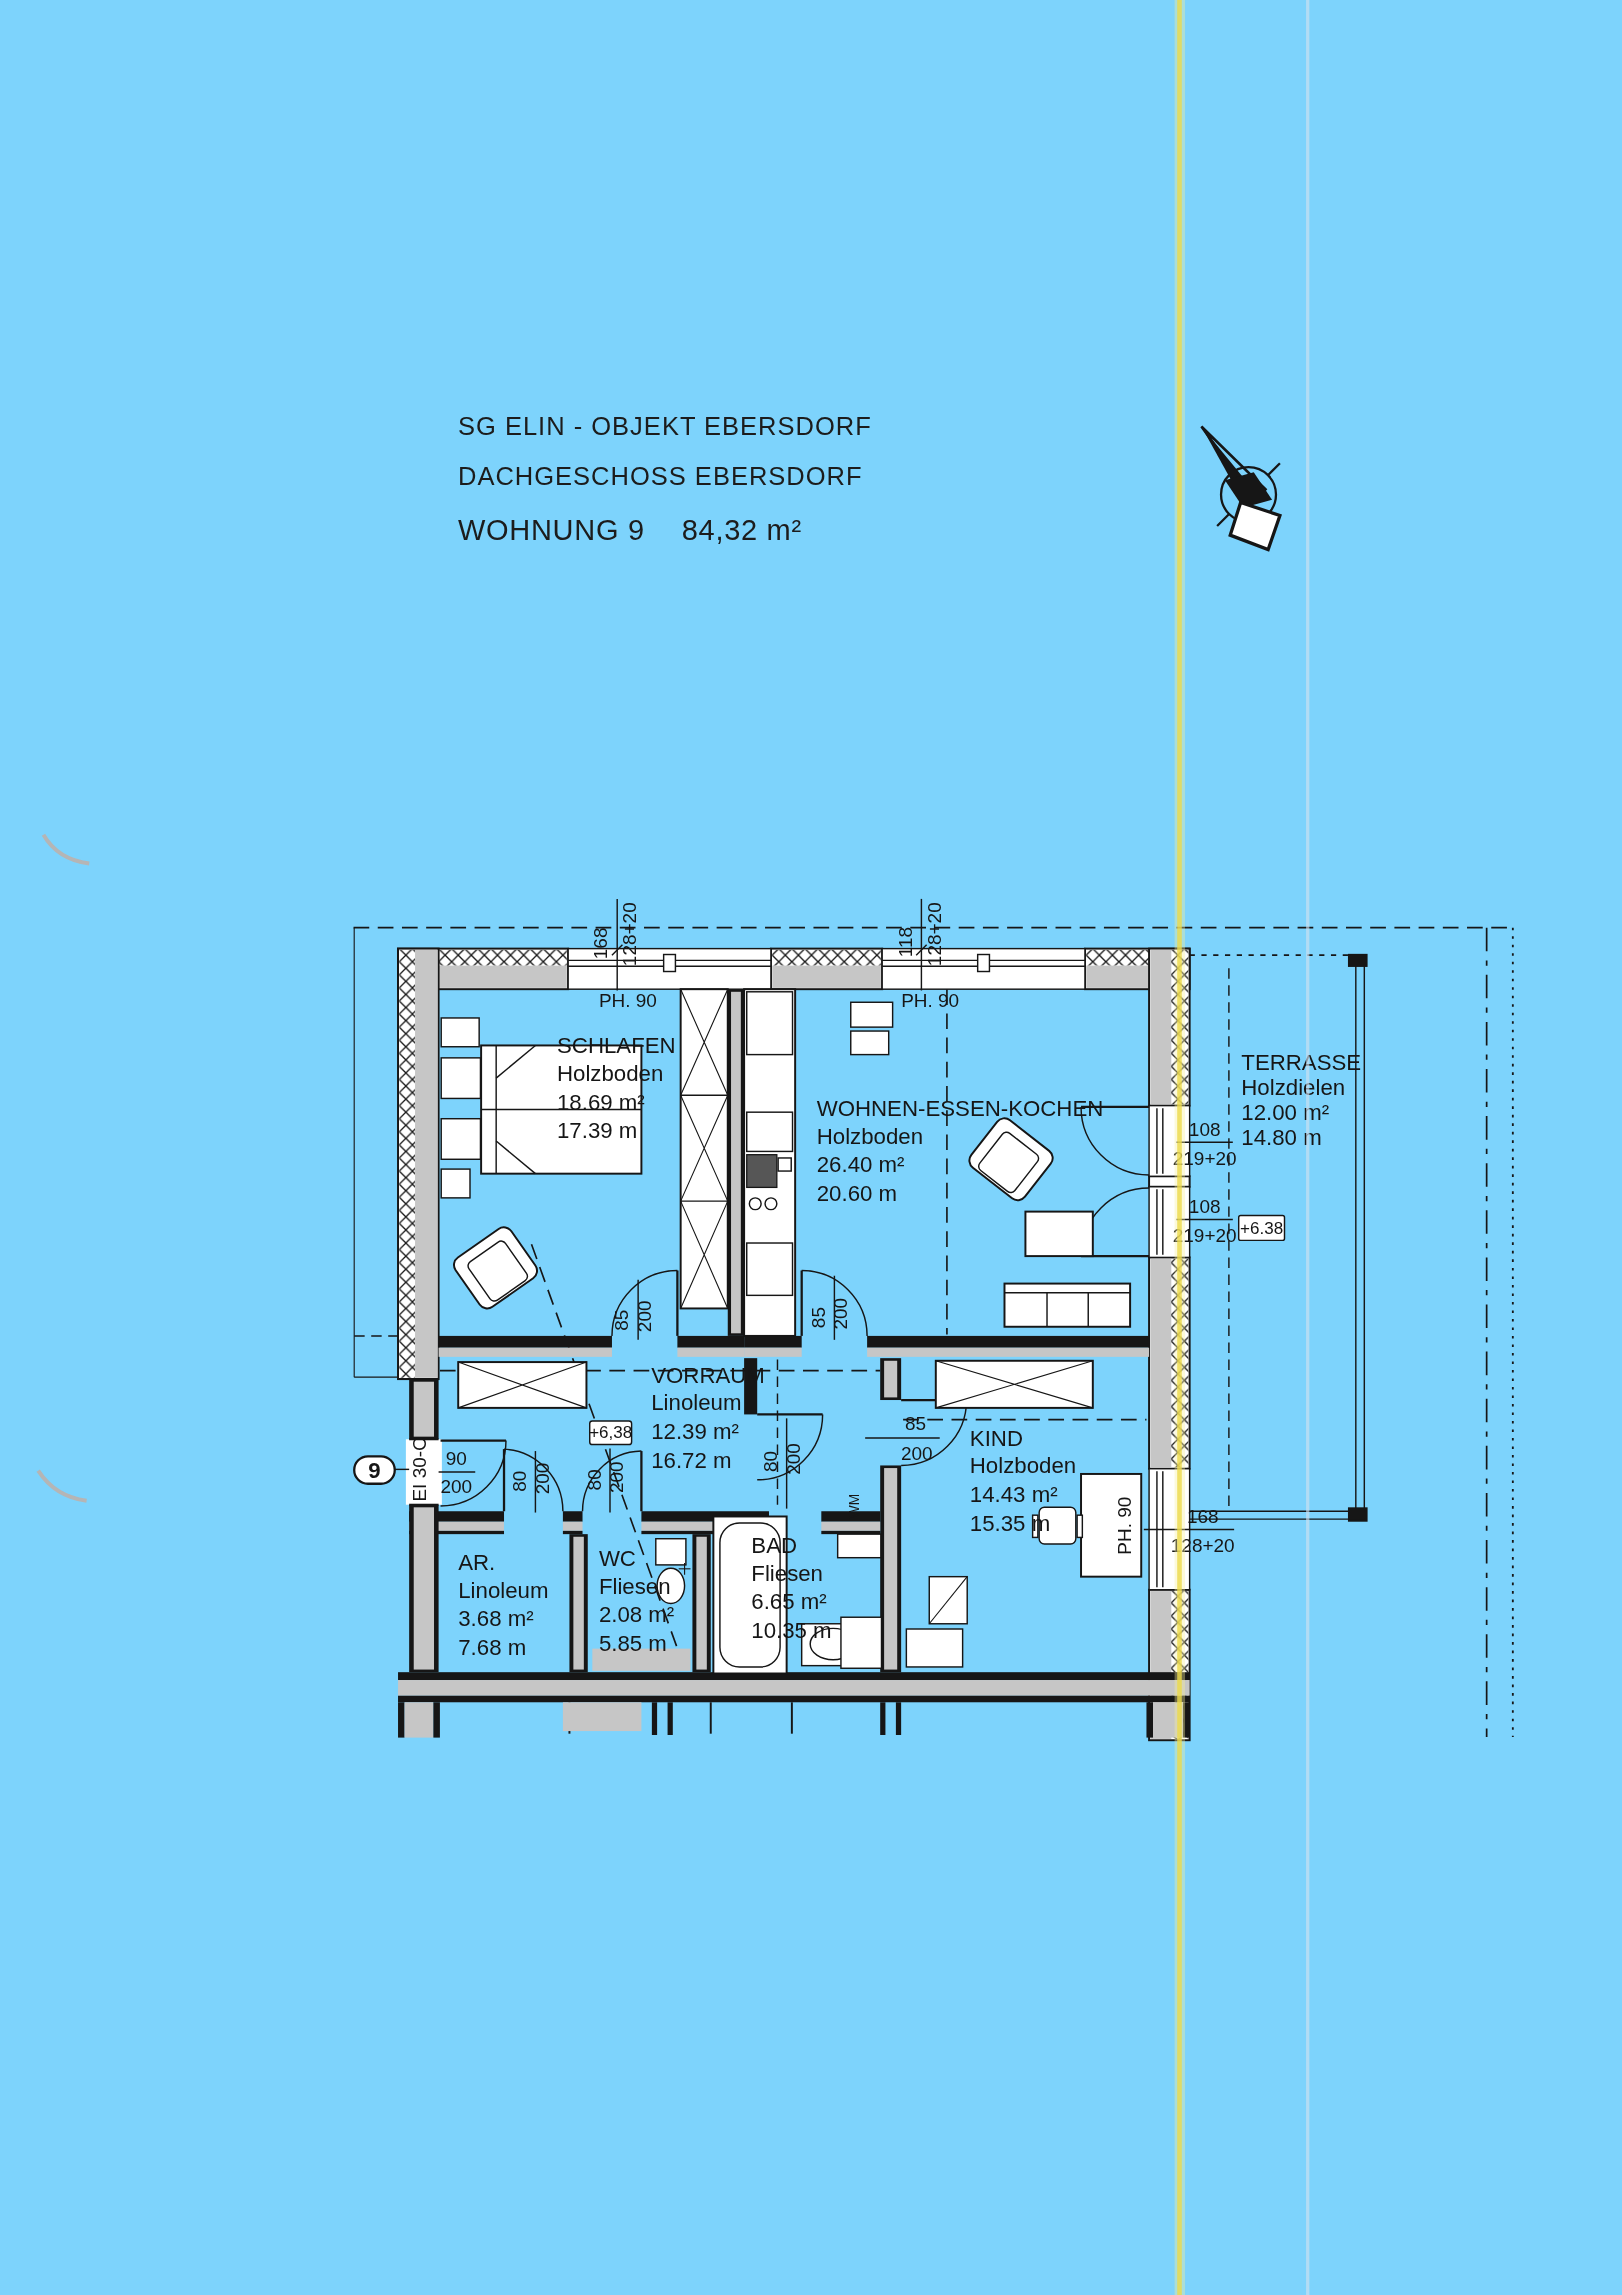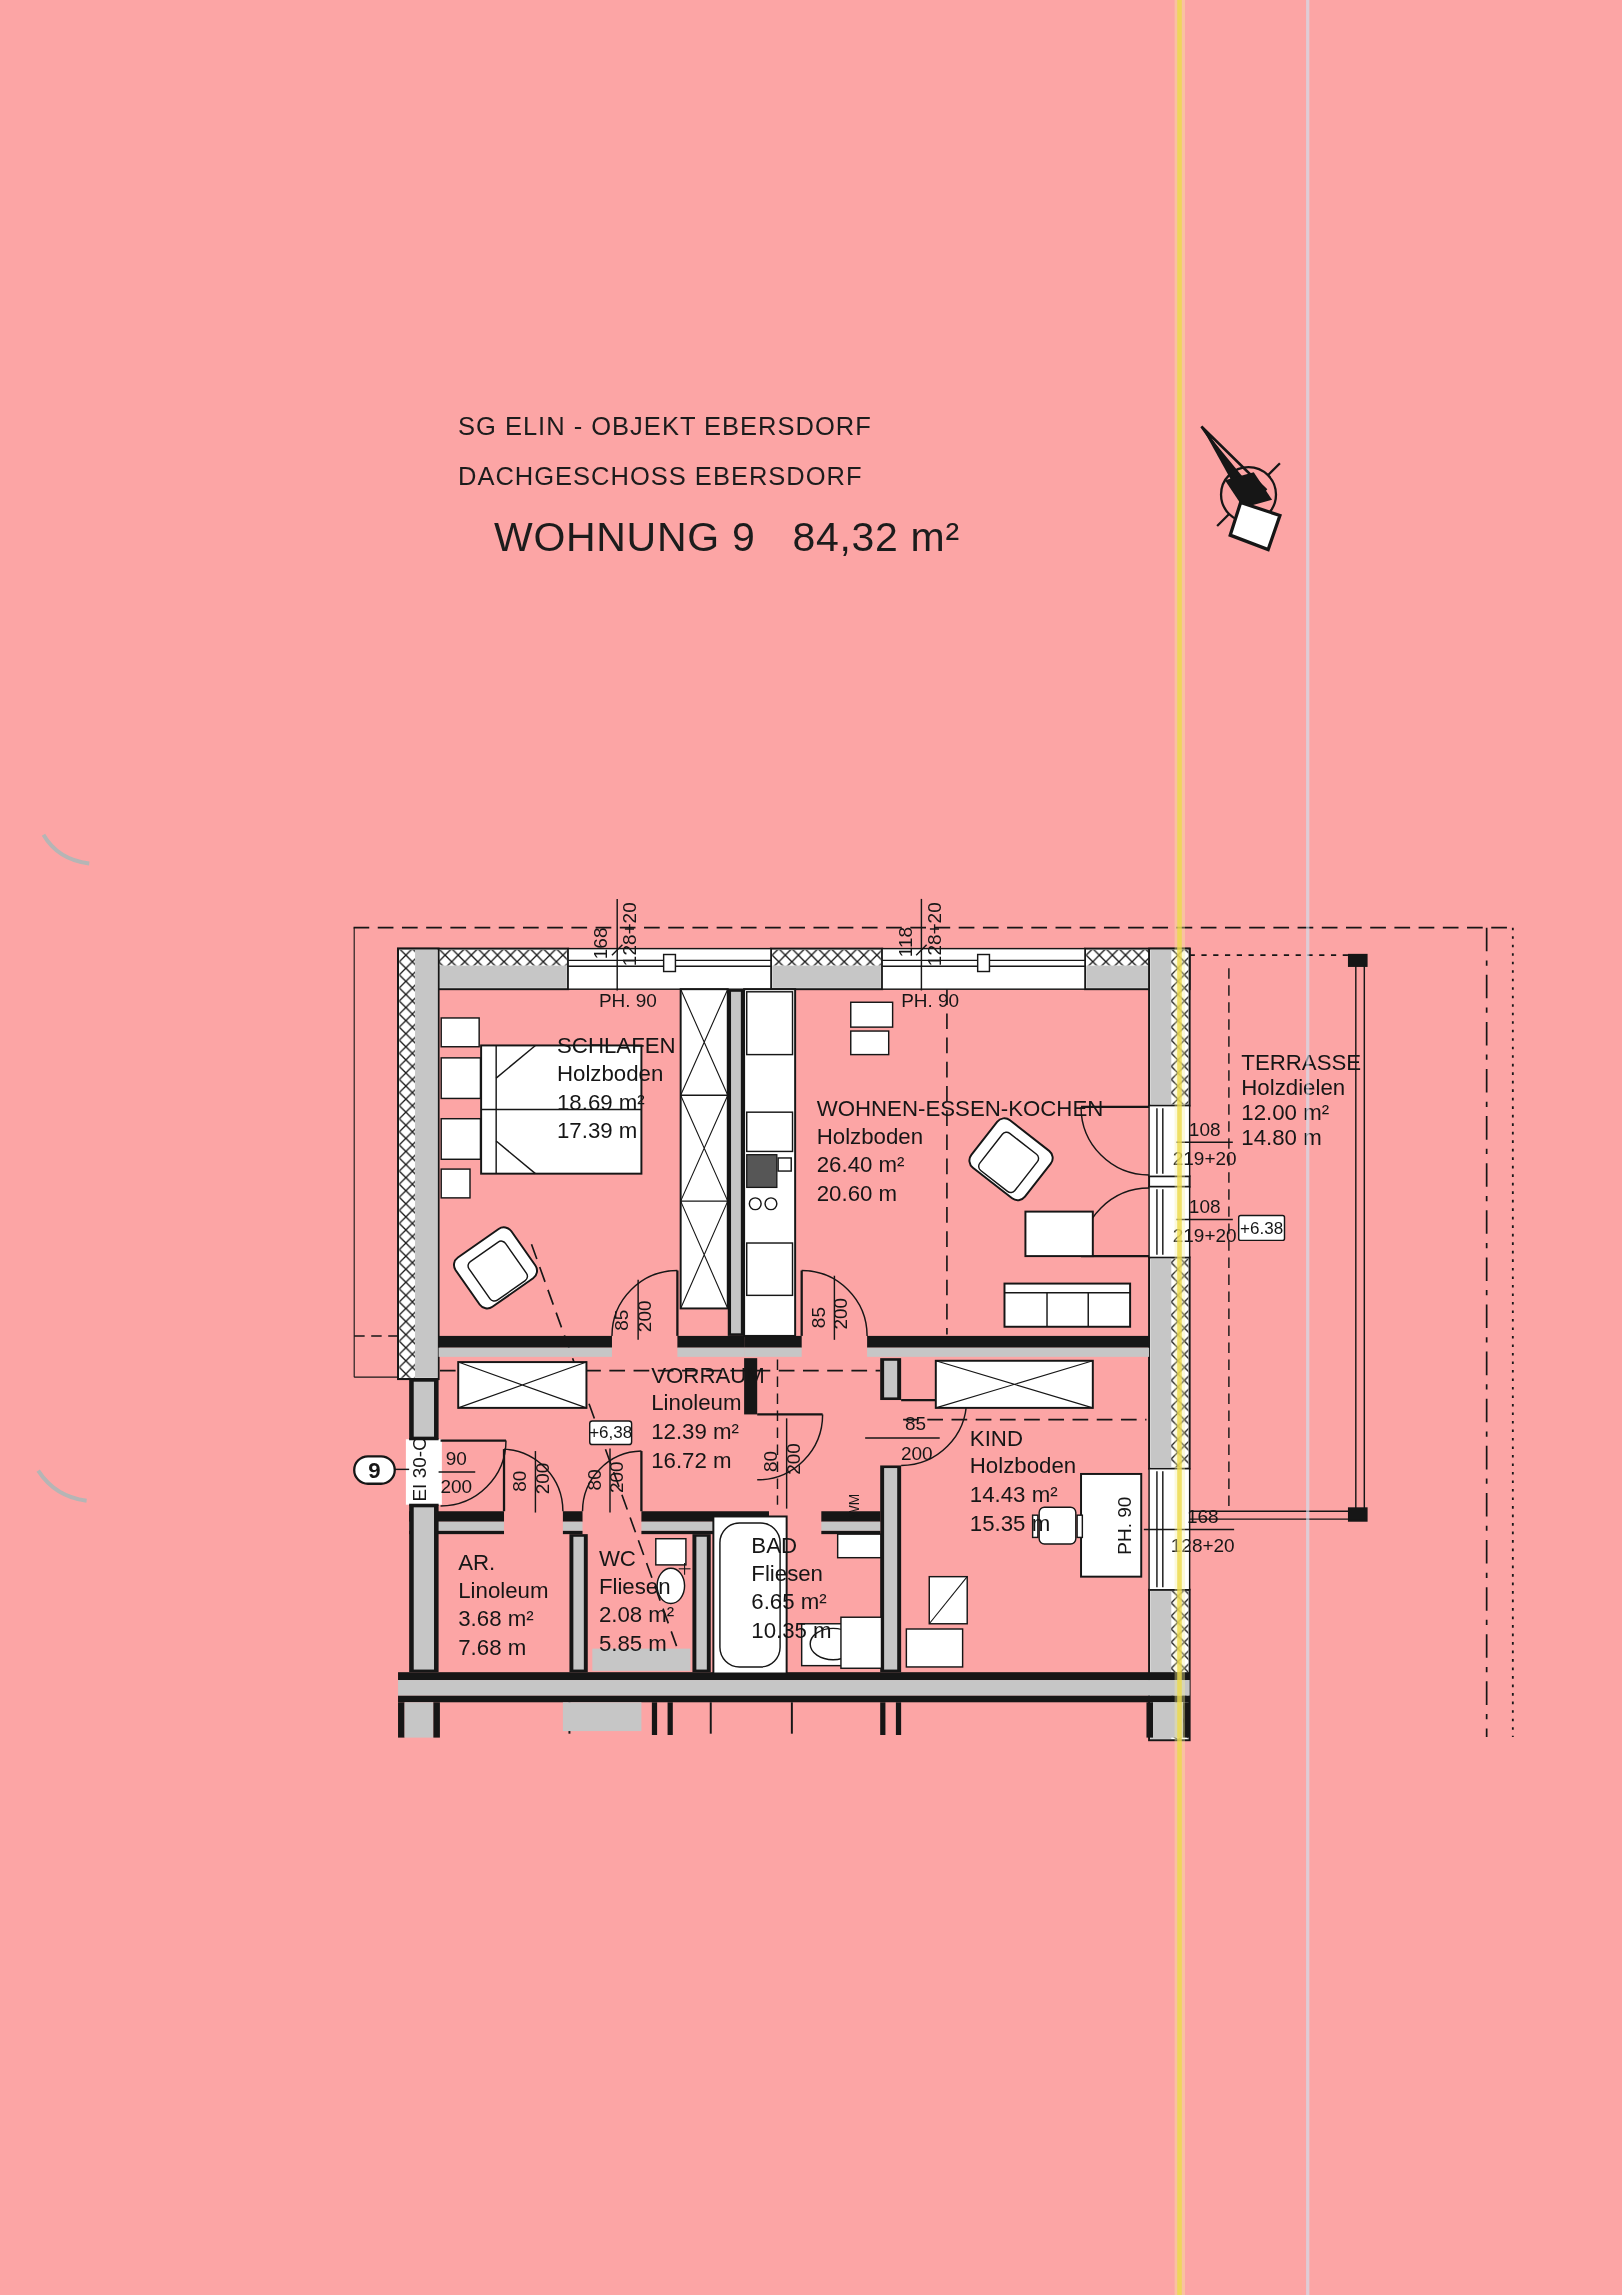--- a/index.html
+++ b/index.html
@@ -1,21 +1,21 @@
 <!DOCTYPE html>
 <html style="font-size:10.5px"><head>
 <meta charset="utf-8">
 <style>
   html,body{margin:0;padding:0;background:#888;}
-  .page{position:relative;width:1623px;height:2295px;background:#fca5a5;overflow:hidden;
+  .page{position:relative;width:1623px;height:2295px;background:#7dd3fc;overflow:hidden;
         font-family:"Liberation Sans",sans-serif;color:#1a1a1a;}
   .title{position:absolute;left:458px;white-space:nowrap;color:#1c1c1c;}
   .t1{top:412px;font-size:25.5px;letter-spacing:1px;}
   .t2{top:462px;font-size:25.5px;letter-spacing:1px;}
-  .t3{top:514px;font-size:41px;letter-spacing:0.7px;margin-left:36px;}
+  .t3{top:514px;font-size:29px;letter-spacing:0.7px;}
   .t3 .gap{display:inline-block;width:37px;}
   svg{position:absolute;left:0;top:0;}
   .w3{stroke:#161616;stroke-width:3;fill:none}
   .w35{stroke:#161616;stroke-width:3.5;fill:none}
   .w2{stroke:#161616;stroke-width:2.2;fill:none}
   .thin{stroke:#161616;stroke-width:1.7;fill:none}
   .blk{fill:#161616;stroke:none}
   .gry{fill:#c6c6c6;stroke:none}
   .wht{fill:#ffffff}
   .wb{fill:#ffffff;stroke:#161616;stroke-width:3}

